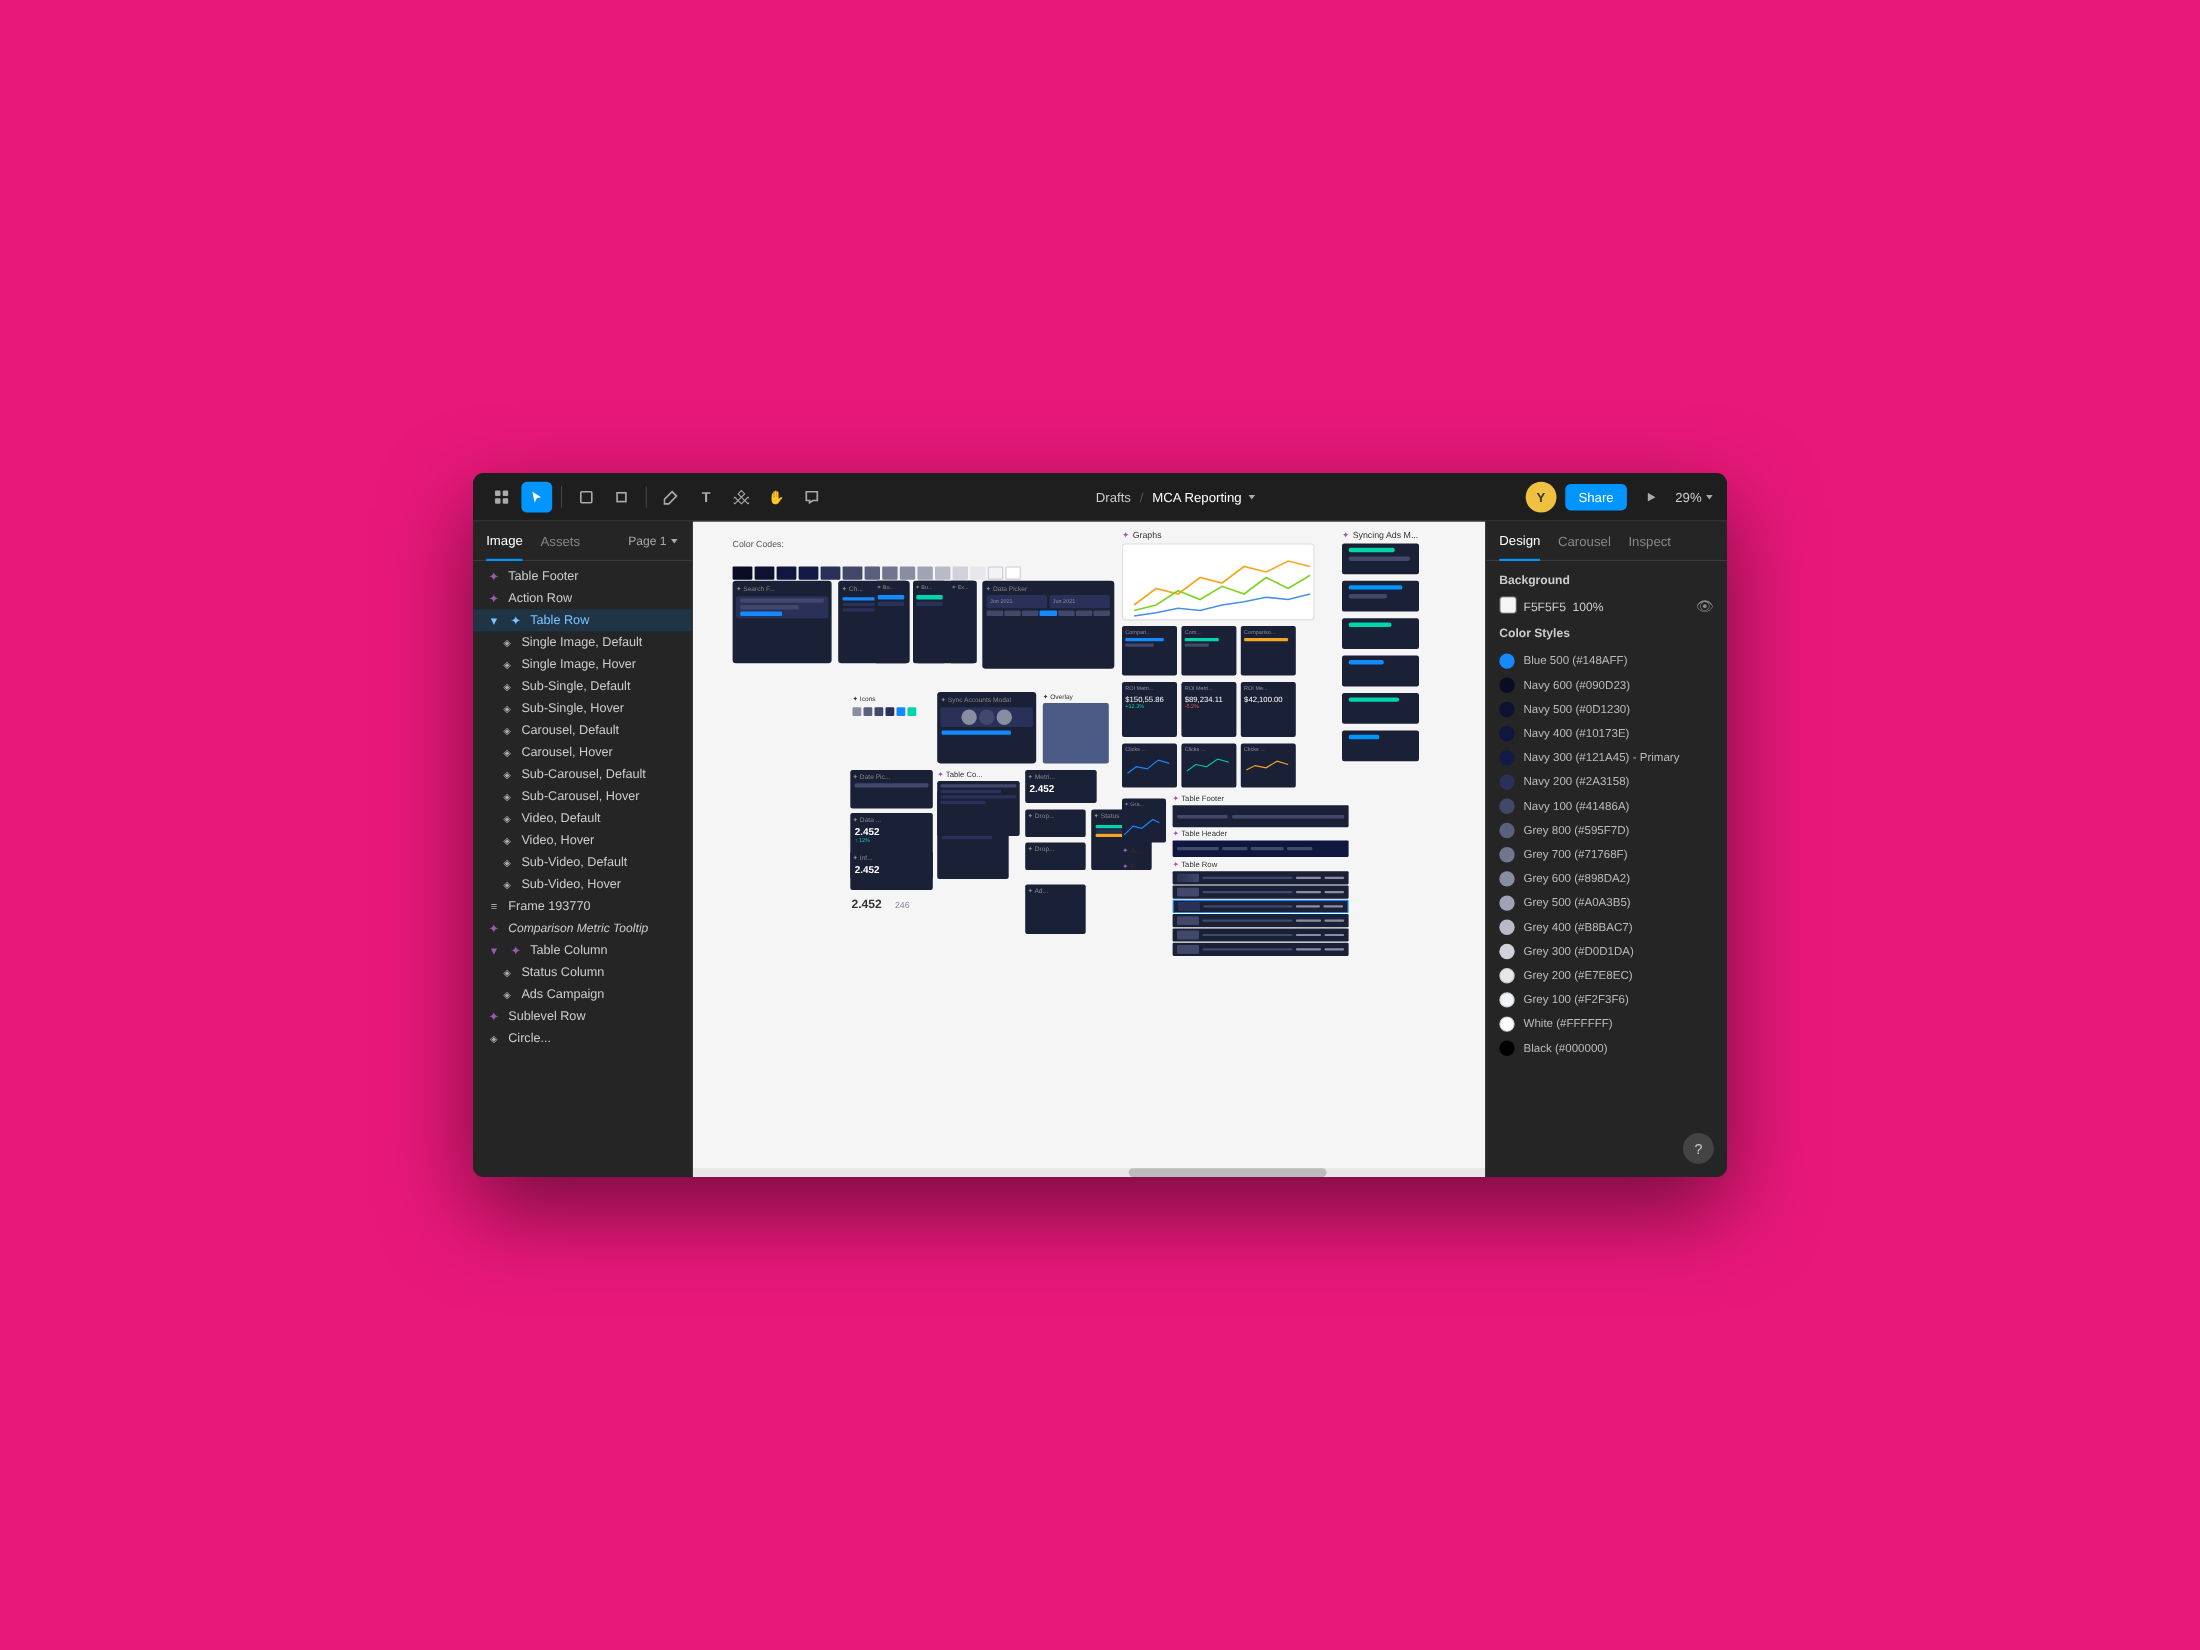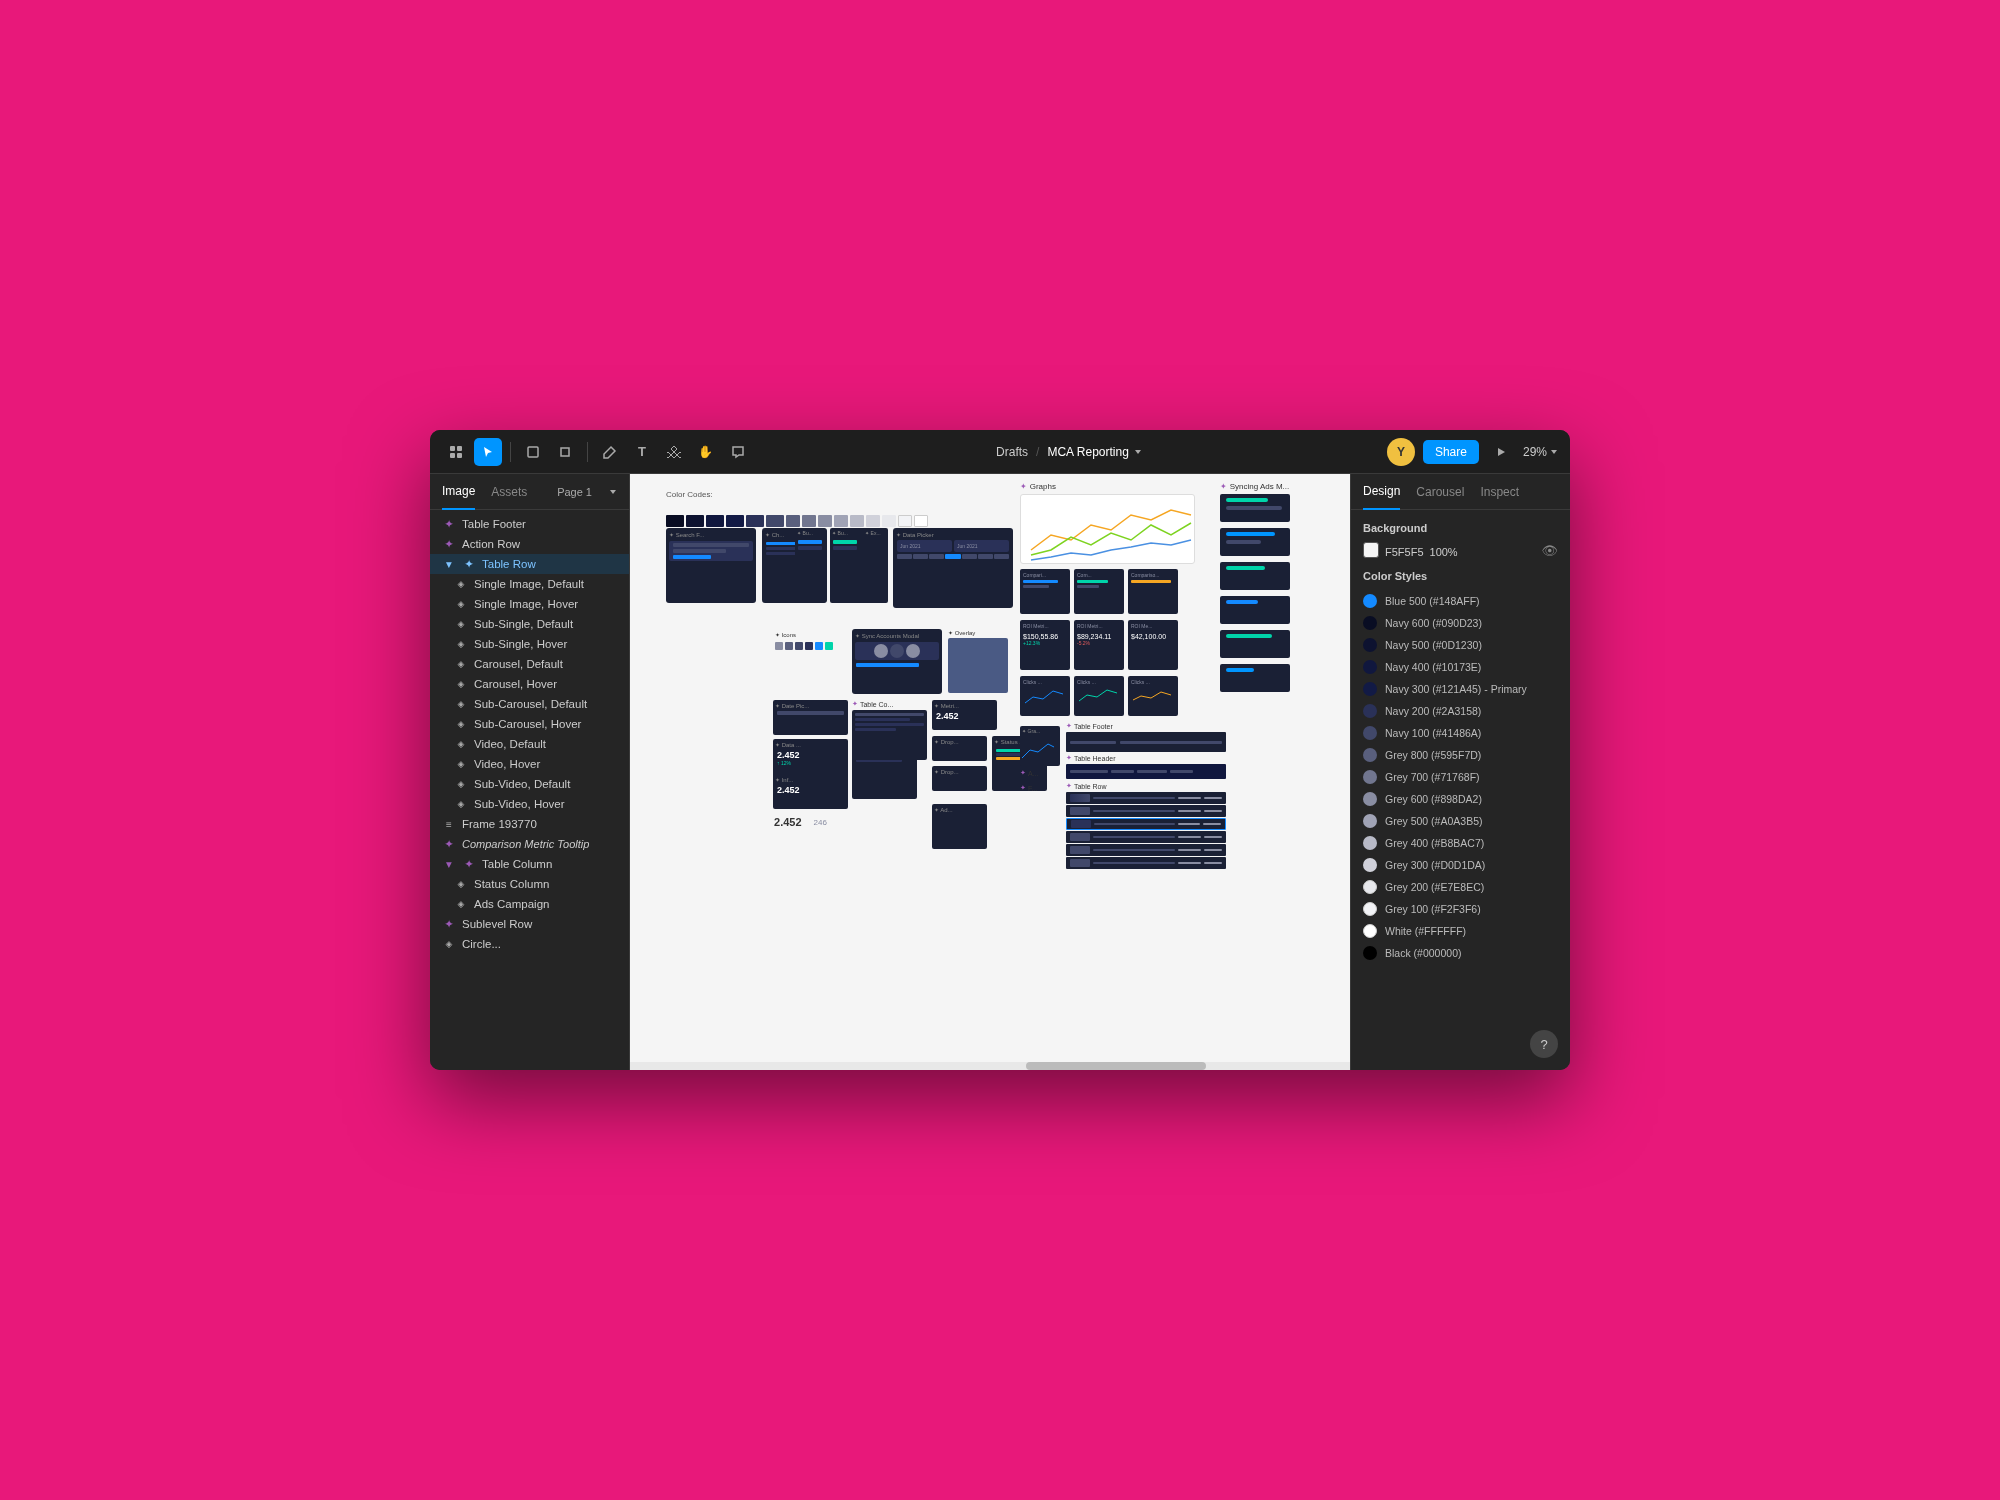--- a/index.html
+++ b/index.html
@@ -394,21 +394,21 @@
       </span>
     </div>
   </div>
 
   <div class="main-content">
 
     <div class="left-panel">
       <div class="panel-tabs">
         <div class="panel-tab active">Image</div>
         <div class="panel-tab">Assets</div>
-        <div style="margin-left:auto;font-size:11px;color:#aaa;cursor:pointer;display:flex;align-items:center;gap:17px;">
+        <div style="margin-left:auto;font-size:11px;color:#aaa;cursor:pointer;display:flex;align-items:center;gap:3px;">
           <span>Page 1</span>
           <svg width="8" height="8" viewBox="0 0 8 8" fill="#aaa">
               <path d="M1 2l3 4 3-4z"></path>
             </svg>
         </div>
       </div>
       <div class="layer-list">
 
         <div class="layer-item">
           <div class="layer-icon component">✦</div>

